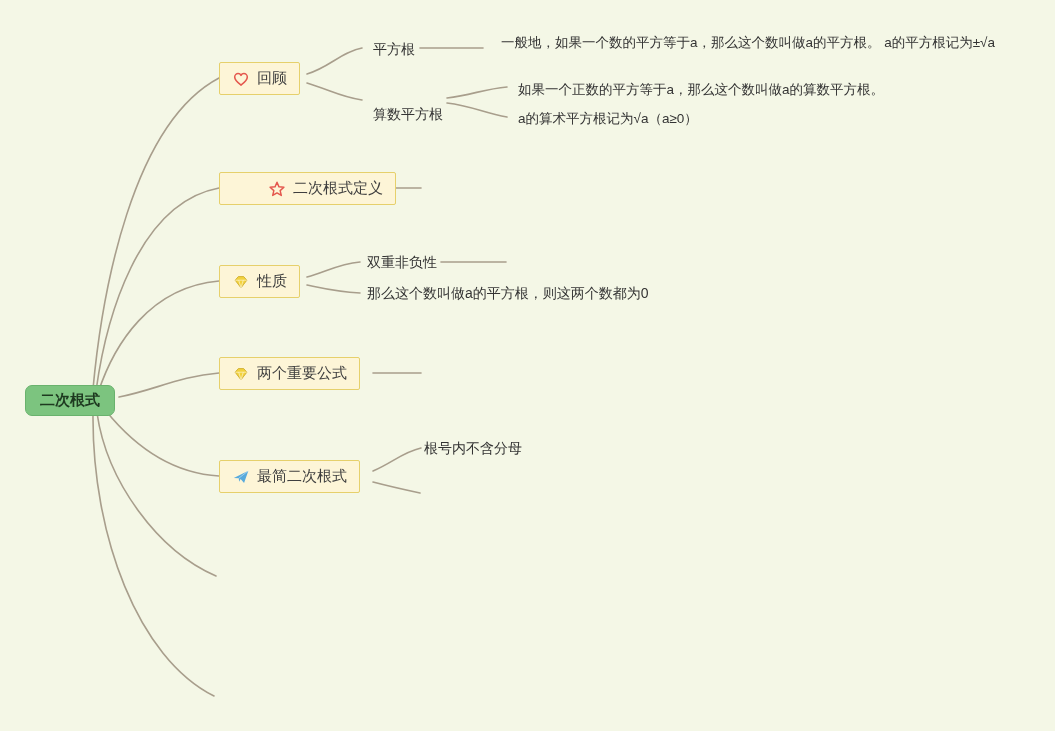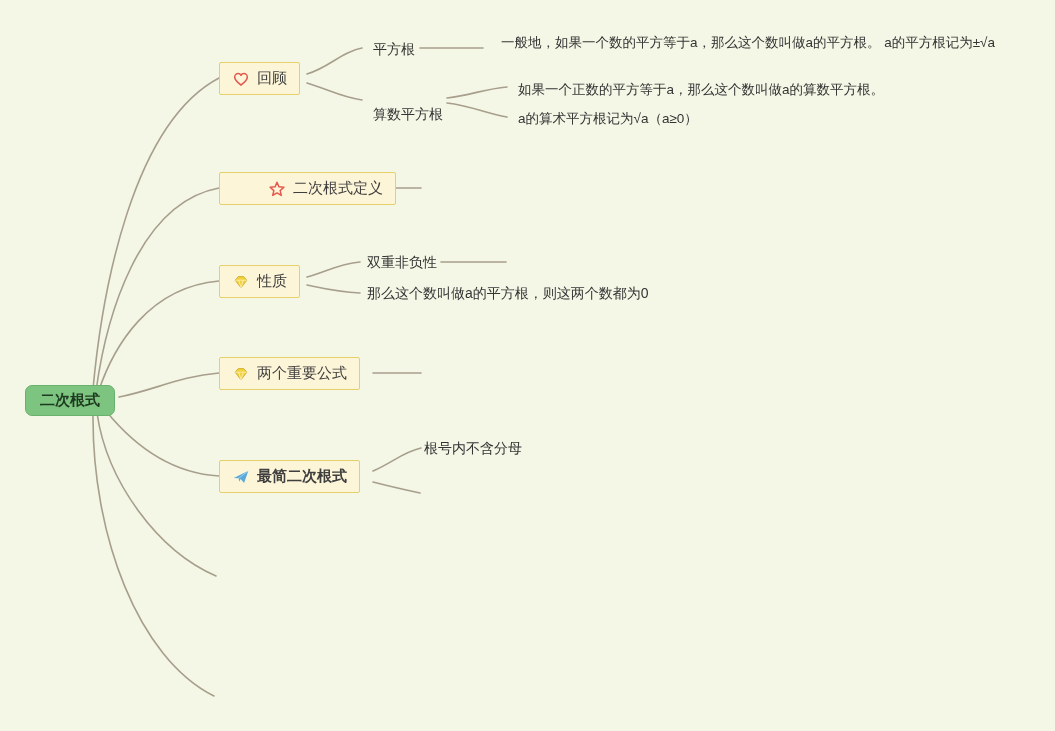--- a/index.html
+++ b/index.html
@@ -123,21 +123,21 @@
     <span class="icon gem-c">
       <svg viewBox="0 0 20 20">
         <polygon points="3.5,8 7,4 13,4 16.5,8 10,16.5" fill="currentColor" stroke="#cfae2e" stroke-width="1" stroke-linejoin="round"></polygon>
         <polyline points="3.5,8 16.5,8" stroke="#ffffff" stroke-opacity="0.65" stroke-width="0.9" fill="none"></polyline>
         <polyline points="7.5,8 10,16.5 12.5,8" stroke="#ffffff" stroke-opacity="0.65" stroke-width="0.9" fill="none"></polyline>
       </svg>
     </span>
     <span>两个重要公式</span>
   </div>
 
-  <div class="topic" style="left:219px; top:460px;font-weight:bold;">
+  <div class="topic" style="left:219px; top:460px;">
     <span class="icon plane-c">
       <svg viewBox="0 0 20 20">
         <path d="M2 11.2 L18.2 3 L13.4 16.8 L9.6 12.1 L7.9 15.2 L7.5 11.4 Z" fill="currentColor"></path>
         <path d="M18.2 3 L7.5 11.4" stroke="#ffffff" stroke-opacity="0.6" stroke-width="0.8" fill="none"></path>
       </svg>
     </span>
     <span>最简二次根式</span>
   </div>
 
   <div class="subtopic" style="left:373px; top:41px;">平方根</div>

